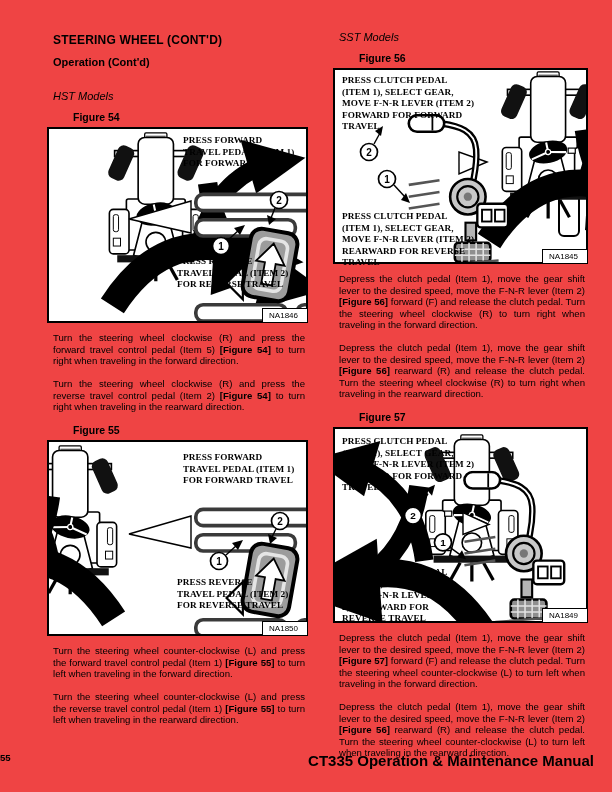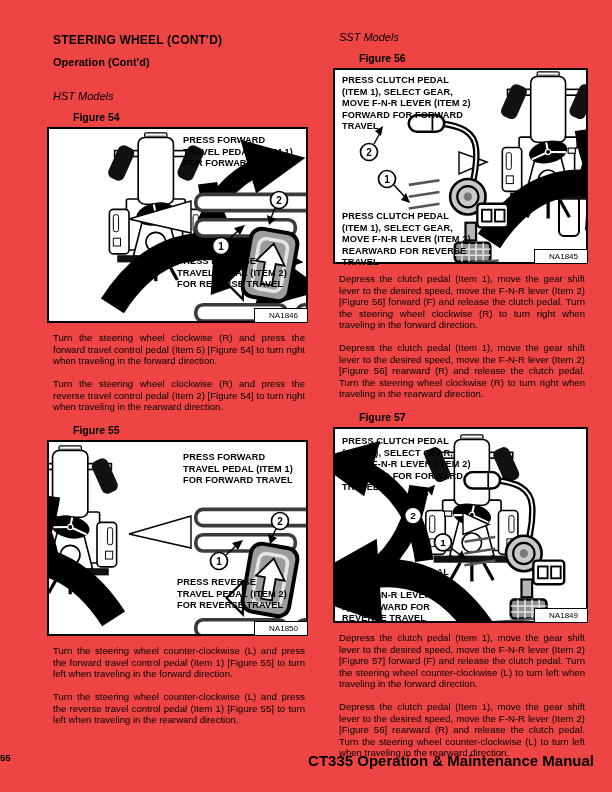--- a/index.html
+++ b/index.html
@@ -9,26 +9,26 @@
   .col-left{left:47px;top:33px;width:261px;}
   .col-right{left:333px;top:31px;width:255px;}
   .sec-title{font-size:12px;font-weight:bold;letter-spacing:.2px;margin:0 0 9px 6px;}
   .sub-title{font-size:11px;font-weight:bold;margin:0 0 22px 6px;}
   .models{font-size:11px;font-style:italic;margin:0 0 9px 6px;}
   .fig-label{font-size:10.5px;font-weight:bold;margin:0 0 4px 6px;padding-left:20px;}
   .fig-box{position:relative;box-sizing:border-box;width:100%;height:196px;
            border:2px solid #000;margin:0 0 9px 0;background:#fff;}
   .fig-svg{position:absolute;left:0;top:0;width:100%;height:100%;}
   .fig-note{position:absolute;font-size:9.2px;font-weight:bold;line-height:11.6px;
-            white-space:pre-line;letter-spacing:.1px;}
+            white-space:pre-line;letter-spacing:.1px;font-family:Liberation Serif, serif;}
   .na-tag{position:absolute;right:-2px;bottom:-2px;border:1.5px solid #000;background:#fff;
-          font-size:8px;padding:2px 9px 2px 14px;line-height:9px;}
+          font-size:8px;padding:2px 9px 2px 6px;line-height:9px;}
   .para{font-size:9.6px;line-height:11.5px;text-align:justify;margin:0 0 11.5px 0;
         padding:0 3px 0 6px;}
-  .para .figref{font-weight:normal;}
+  .para .figref{font-weight:bold;}
   .footer-page{position:absolute;left:0;right:0;top:752px;text-align:left;
                font-size:9.6px;font-weight:bold;}
   .footer-title{position:absolute;right:18px;top:752px;font-size:15px;font-weight:bold;}
   .tri{fill:#fff;stroke:#000;stroke-width:1.4;}
   .callout-circle{fill:#fff;stroke:#000;stroke-width:1.7;}
   .callout-num{font-size:10px;font-weight:bold;}
   .leader{stroke:#000;stroke-width:1.4;}
   svg text{font-family:"Liberation Sans","DejaVu Sans",sans-serif;}
 </style>
 </head>

